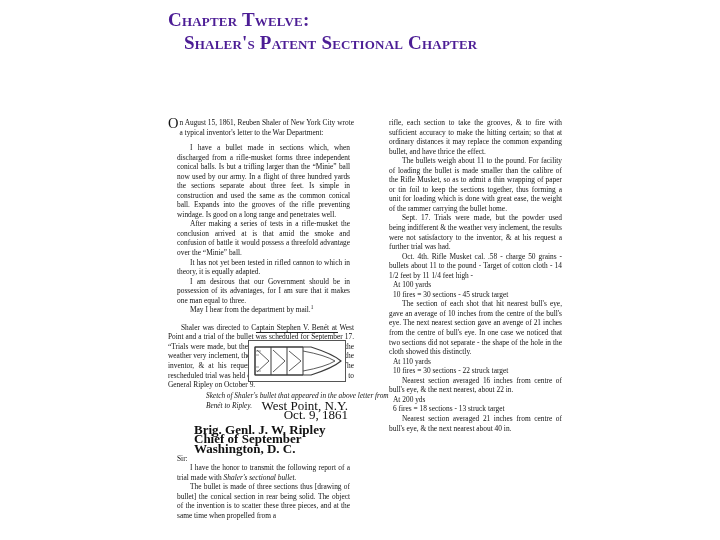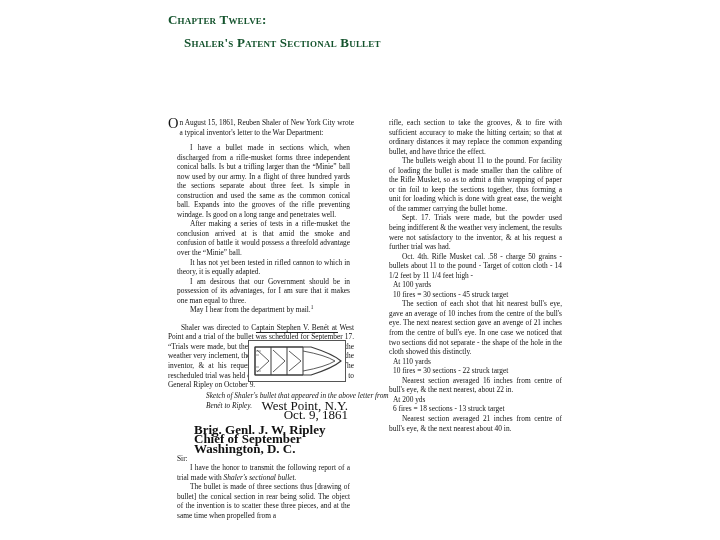--- a/index.html
+++ b/index.html
@@ -27,24 +27,24 @@
   
   #chapter-heading {
     position: absolute;
     left: 168px;
     top: 8px;
     width: 420px;
   }
   .chapter-line {
     font-weight: bold;
     font-variant: small-caps;
-    font-size: 13px;
+    font-size: 19px;
     line-height: 23px;
     letter-spacing: 0.2px;
-    color: #14532d;
+    color: #4c1d95;
     white-space: nowrap;
   }
   .chapter-line.second { padding-left: 16px; }
 
   
   #body-columns {
     position: absolute;
     left: 168px;
     top: 118px;
     width: 400px;
@@ -158,21 +158,21 @@
     color: #141414;
   }
 </style>
 </head>
 <body>
 
 <div id="page">
 
   <div id="chapter-heading">
     <div class="chapter-line">Chapter Twelve:</div>
-    <div class="chapter-line second">Shaler's Patent Sectional Bullet</div>
+    <div class="chapter-line second">Shaler's Patent Sectional Chapter</div>
   </div>
 
   <div id="body-columns">
 
     <div class="col col-left">
 
       <p class="body noindent lead-para"><span class="dropcap">O</span><span>n August 15, 1861, Reuben Shaler of New York City wrote a typical inventor's letter to the War Department:</span></p>
 
       <div class="gap-sm"></div>
 

